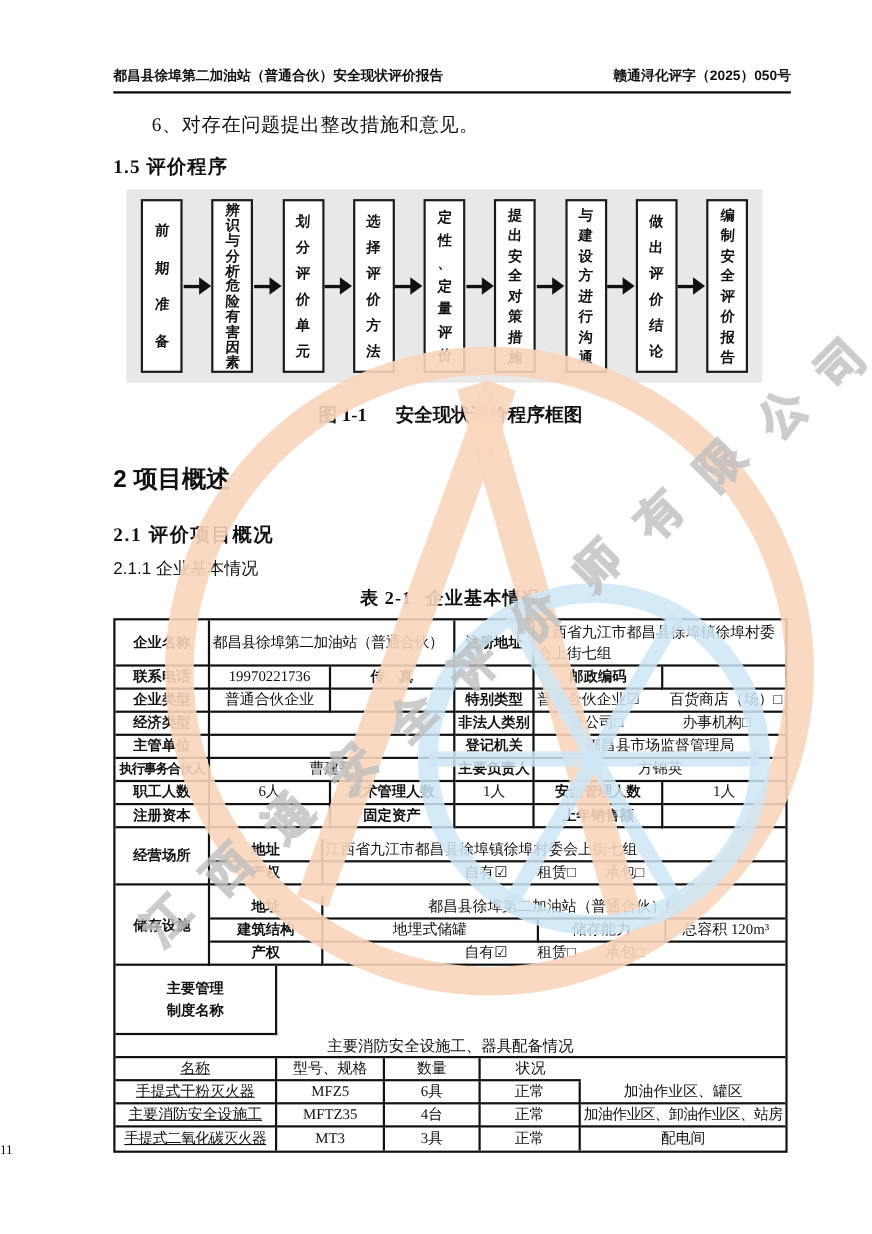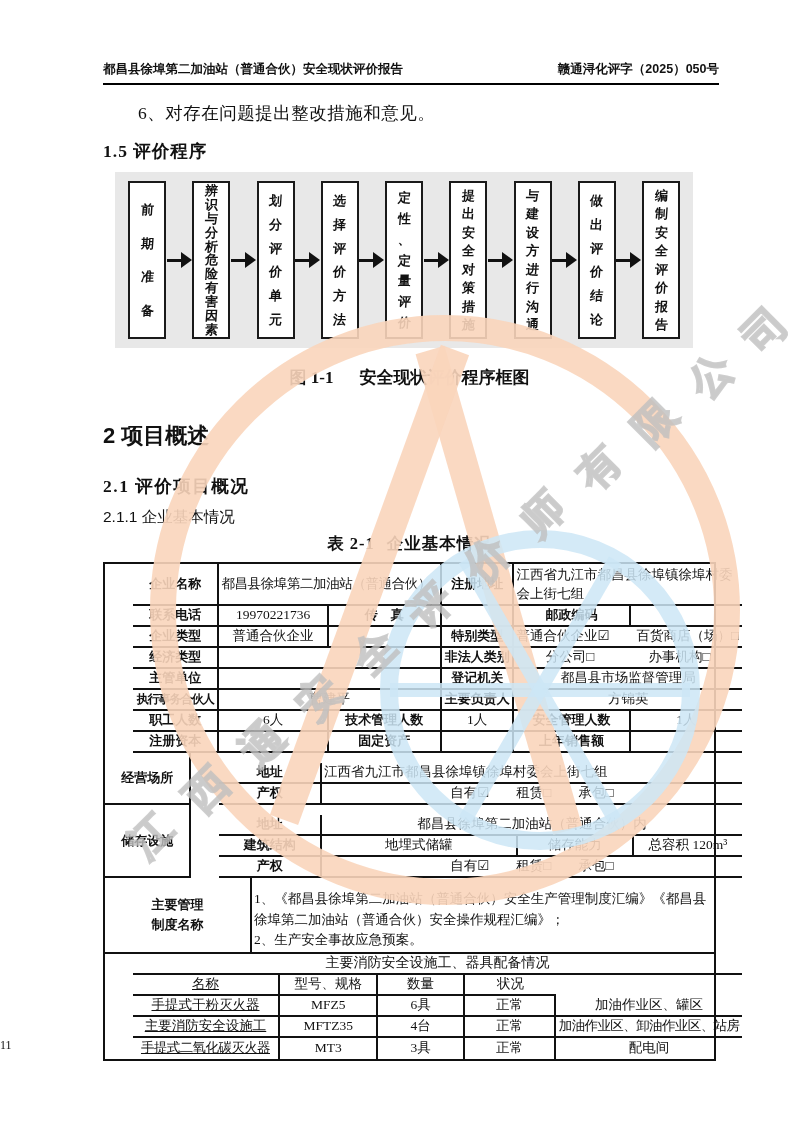--- a/index.html
+++ b/index.html
@@ -35,21 +35,21 @@
     width:38px;height:158px;background:#fff;border:2px solid #1a1a1a;box-sizing:border-box;
     display:flex;flex-direction:column;justify-content:space-evenly;align-items:center;
     font-weight:bold;font-size:13px;line-height:1;flex:none;
   }
   .fc-box span{display:block;transform:skewX(-4deg);}
   .fc-arrow{position:relative;width:25px;height:16px;flex:none;}
   .fc-arrow .shaft{position:absolute;left:0;top:6.5px;width:15px;height:3.5px;background:#111;}
   .fc-arrow .head{position:absolute;right:0;top:0;width:0;height:0;border-left:11px solid #111;border-top:8px solid transparent;border-bottom:8px solid transparent;}
   
   .tbl{position:absolute;left:103px;top:562px;width:613px;border:2px solid #111;box-sizing:border-box;font-size:13.5px;background:transparent;}
-  .tr{display:flex;width:100%;padding-left:28px;}
+  .tr{display:flex;width:100%;}
   .td{
     border-right:2px solid #111;border-bottom:2px solid #111;box-sizing:border-box;
     display:flex;align-items:center;justify-content:center;text-align:center;
     min-height:21px;overflow:hidden;line-height:1.25;
   }
   .td:last-child{border-right:none;}
   .lastrow .td{border-bottom:none;}
   .lbl{font-family:"Liberation Sans","DejaVu Sans",sans-serif;font-weight:bold;font-size:13px;}
   .tight{font-size:12px;letter-spacing:-1px;}
   .left{justify-content:flex-start;text-align:left;padding:0 2px;}
@@ -354,26 +354,20 @@
           <div class="tr h21r">
             <div class="td lbl" style="width:19.62%">产权</div>
             <div class="td" style="flex:1">自有☑　　租赁□　　承包□</div>
           </div>
         </div>
       </div>
 
       <div class="band" style="min-height:63px;">
         <div class="bandlabel lbl prelabel w-mg1" style="text-align:center;line-height:20px">主要管理
 制度名称</div>
-        <div class="bandrows">
-          <div class="td left mgmtval" style="flex:1;border-right:none;align-items:flex-start;flex-direction:column;justify-content:center;display:flex;padding:1px 2px;">
-            <span>1、《都昌县徐埠第二加油站（普通合伙）安全生产管理制度汇编》《都昌县徐埠第二加油站（普通合伙）安全操作规程汇编》；</span>
-            <span>2、生产安全事故应急预案。</span>
-          </div>
-        </div>
       </div>
 
       <div class="tr h21r">
         <div class="td firehdr" style="width:100%">主要消防安全设施工、器具配备情况</div>
       </div>
 
       <div class="tr h21r">
         <div class="td w-f1">名称</div>
         <div class="td w-f2">型号、规格</div>
         <div class="td w-f3">数量</div>

